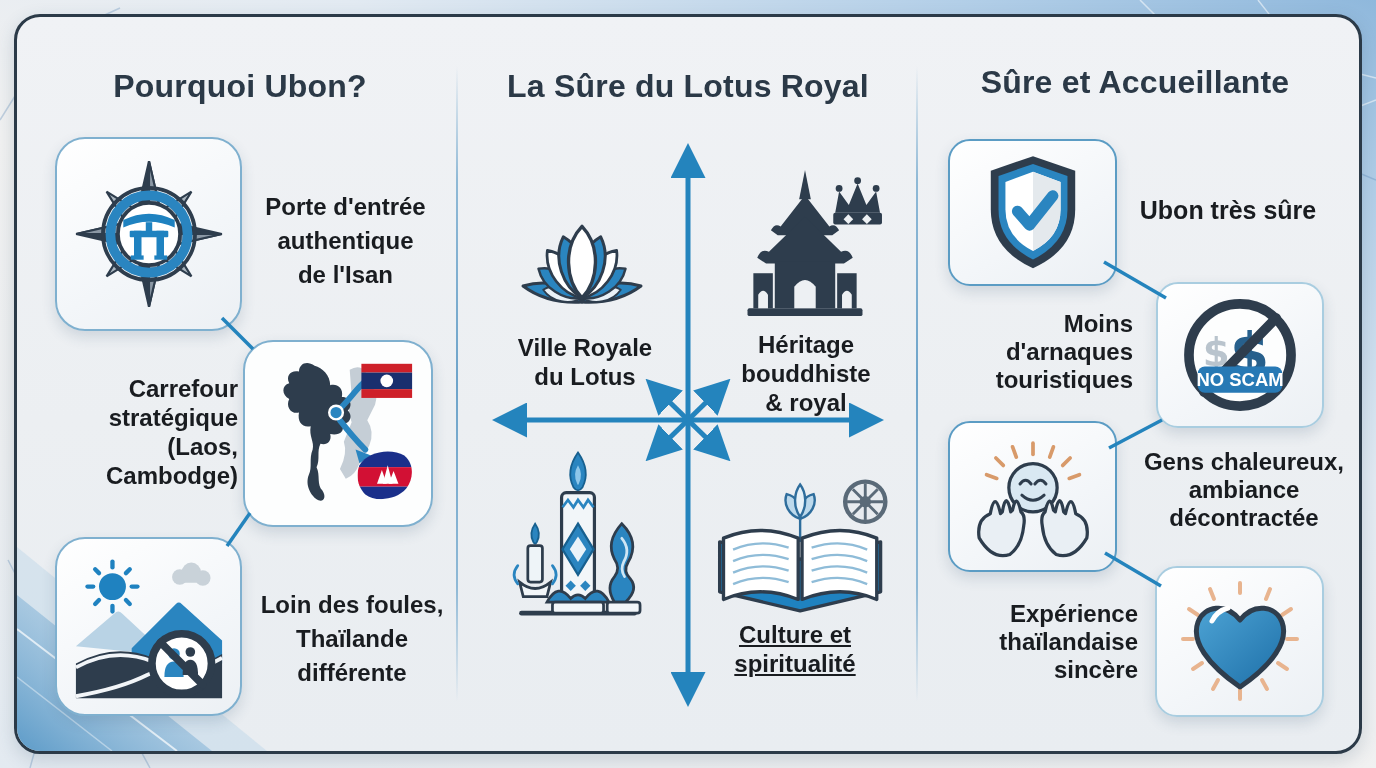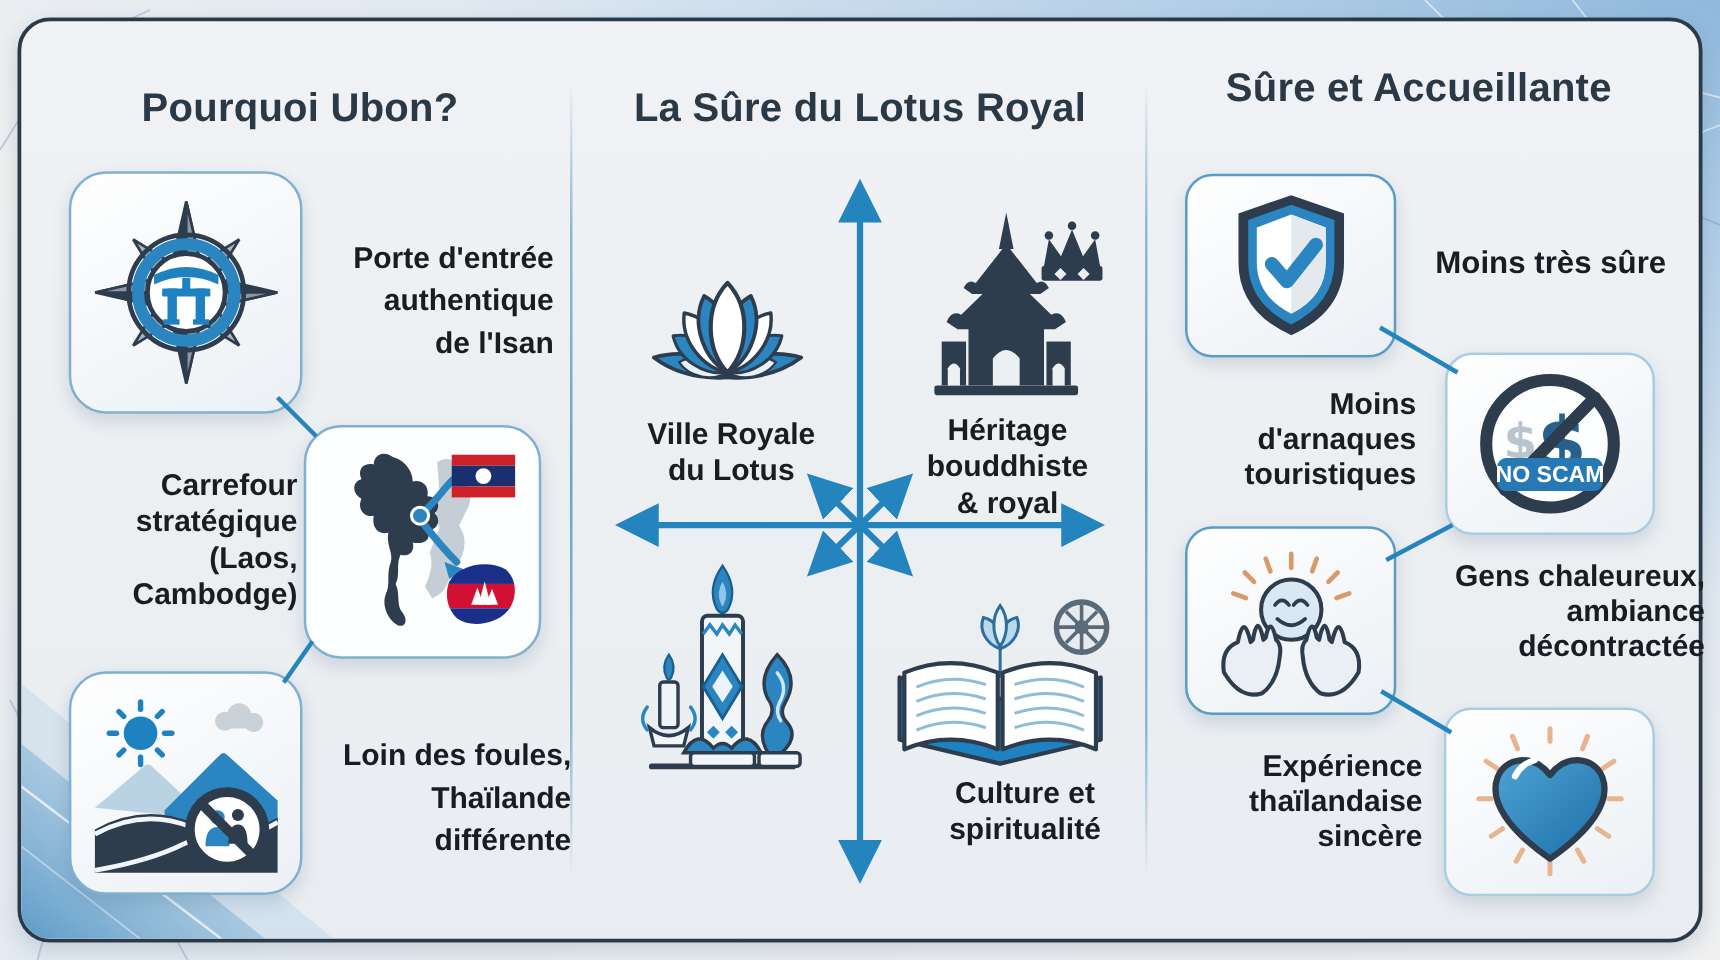--- a/index.html
+++ b/index.html
@@ -15,21 +15,21 @@
     background:linear-gradient(180deg,rgba(130,175,210,0) 0%,#8fb9d6 18%,#6ea4ca 50%,#8fb9d6 82%,rgba(130,175,210,0) 100%);}
   .coltitle{position:absolute;text-align:center;font-weight:700;font-size:32px;
     color:#2b3947;letter-spacing:.2px;white-space:nowrap;}
   .card{position:absolute;display:flex;align-items:center;justify-content:center;
     background:linear-gradient(150deg,#ffffff 0%,#f3f6f9 60%,#ecf0f4 100%);
     border:2px solid #7fb0cf;box-shadow:0 6px 14px rgba(45,75,105,.16);}
   .r30{border-radius:30px;} .r24{border-radius:22px;}
   .label{position:absolute;font-size:24px;font-weight:600;color:#191c20;
     white-space:pre-line;}
   .lh34{line-height:34px;} .lh29{line-height:29px;} .lh28{line-height:28px;}
-  .tleft{text-align:right;} .tright{text-align:right;} .tcenter{text-align:center;}
+  .tleft{text-align:center;} .tright{text-align:right;} .tcenter{text-align:center;}
   .overlay{position:absolute;left:0;top:0;width:1376px;height:768px;pointer-events:none;}
   .icon{display:block;}
 </style>
 </head>
 <body>
 
 <div class="stage">
 
   <svg class="bgsvg">
     <g stroke="rgba(255,255,255,0.55)" stroke-width="1.5" fill="none">
@@ -60,21 +60,21 @@
       <path d="M0,612 L160,734" stroke="rgba(255,255,255,0.7)" stroke-width="2" fill="none"></path>
       <path d="M0,660 L95,734" stroke="rgba(255,255,255,0.4)" stroke-width="1.5" fill="none"></path>
     </svg>
   </div>
 
   <div class="divider" style="left:456px;"></div>
   <div class="divider" style="left:916px;"></div>
 
   <div class="coltitle" style="left:60px;top:68px;width:360px;">Pourquoi Ubon?</div>
   <div class="coltitle" style="left:488px;top:68px;width:400px;">La Sûre du Lotus Royal</div>
-  <div class="coltitle" style="left:950px;top:52px;width:370px;">Sûre et Accueillante</div>
+  <div class="coltitle" style="left:950px;top:64px;width:370px;">Sûre et Accueillante</div>
 
   <div class="card r30" style="left:55px;top:137px;width:183px;height:190px;">
     <svg class="icon" width="150" height="150" viewBox="0 0 140 140">
       <g transform="rotate(45 70 70)" stroke="#2e3d4d" stroke-width="2">
         <path d="M70,14 L79,52 L70,45 L61,52 Z" fill="#aab6c0"></path>
         <path d="M126,70 L88,79 L95,70 L88,61 Z" fill="#aab6c0"></path>
         <path d="M70,126 L61,88 L70,95 L79,88 Z" fill="#aab6c0"></path>
         <path d="M14,70 L52,61 L45,70 L52,79 Z" fill="#aab6c0"></path>
       </g>
       <g stroke="#2e3d4d" stroke-width="2">
@@ -294,33 +294,33 @@
       <path d="M22,84 Q50,72 80,82"></path>
         <path d="M22,96 Q50,84 80,94"></path>
         <path d="M22,108 Q50,96 80,106"></path>
         <path d="M22,120 Q50,108 80,118"></path>
       <path d="M162,84 Q134,72 104,82"></path>
         <path d="M162,96 Q134,84 104,94"></path>
         <path d="M162,108 Q134,96 104,106"></path>
         <path d="M162,120 Q134,108 104,118"></path>
     </g>
   </svg>
-  <div class="label lh29 tcenter" style="left:720px;top:620px;width:200px;">Culture et
+  <div class="label lh29 tcenter" style="left:695px;top:620px;width:200px;text-decoration:underline;">Culture et
 spiritualité</div>
 
   <div class="card r24" style="left:948px;top:139px;width:165px;height:143px;border-color:#5b9cc4;">
     <svg class="icon" width="112" height="124" viewBox="0 0 130 140">
       <path d="M65,4 L114,21 V66 Q114,112 65,134 Q16,112 16,66 V21 Z" fill="#2e3d4d"></path>
       <path d="M65,13 L105,27 V66 Q105,104 65,124 Q25,104 25,66 V27 Z" fill="#2a85c0"></path>
       <path d="M65,22 L97,34 V66 Q97,98 65,114 Q33,98 33,66 V34 Z" fill="#ffffff"></path>
       <path d="M65,22 L97,34 V66 Q97,98 65,114 Z" fill="#e4e9ed"></path>
       <path d="M47,68 L61,84 L88,50" fill="none" stroke="#2a85c0" stroke-width="13" stroke-linecap="round" stroke-linejoin="round"></path>
     </svg>
   </div>
-  <div class="label tleft" style="left:1123px;top:196px;width:210px;font-size:25px;">Moins très sûre</div>
+  <div class="label tleft" style="left:1123px;top:196px;width:210px;font-size:25px;">Ubon très sûre</div>
 
   <div class="card r24" style="left:1156px;top:282px;width:164px;height:142px;border-color:#a9cde0;">
     <svg class="icon" width="132" height="132" viewBox="0 0 150 150">
       <circle cx="75" cy="75" r="58" fill="#fdfefe" stroke="#2e3d4d" stroke-width="11"></circle>
       <text x="48" y="88" font-size="44" font-weight="bold" fill="#b9c4cd" text-anchor="middle" font-family="DejaVu Sans, sans-serif">$</text>
       <text x="86" y="96" font-size="64" font-weight="bold" fill="#27608c" text-anchor="middle" font-family="DejaVu Sans, sans-serif">$</text>
       <line x1="116" y1="33" x2="34" y2="117" stroke="#2e3d4d" stroke-width="11" stroke-linecap="round"></line>
       <rect x="27" y="88" width="96" height="30" rx="8" fill="#2779b5"></rect>
       <text x="75" y="110" font-size="21" font-weight="bold" fill="#ffffff" text-anchor="middle" font-family="Liberation Sans, sans-serif">NO SCAM</text>
     </svg>

